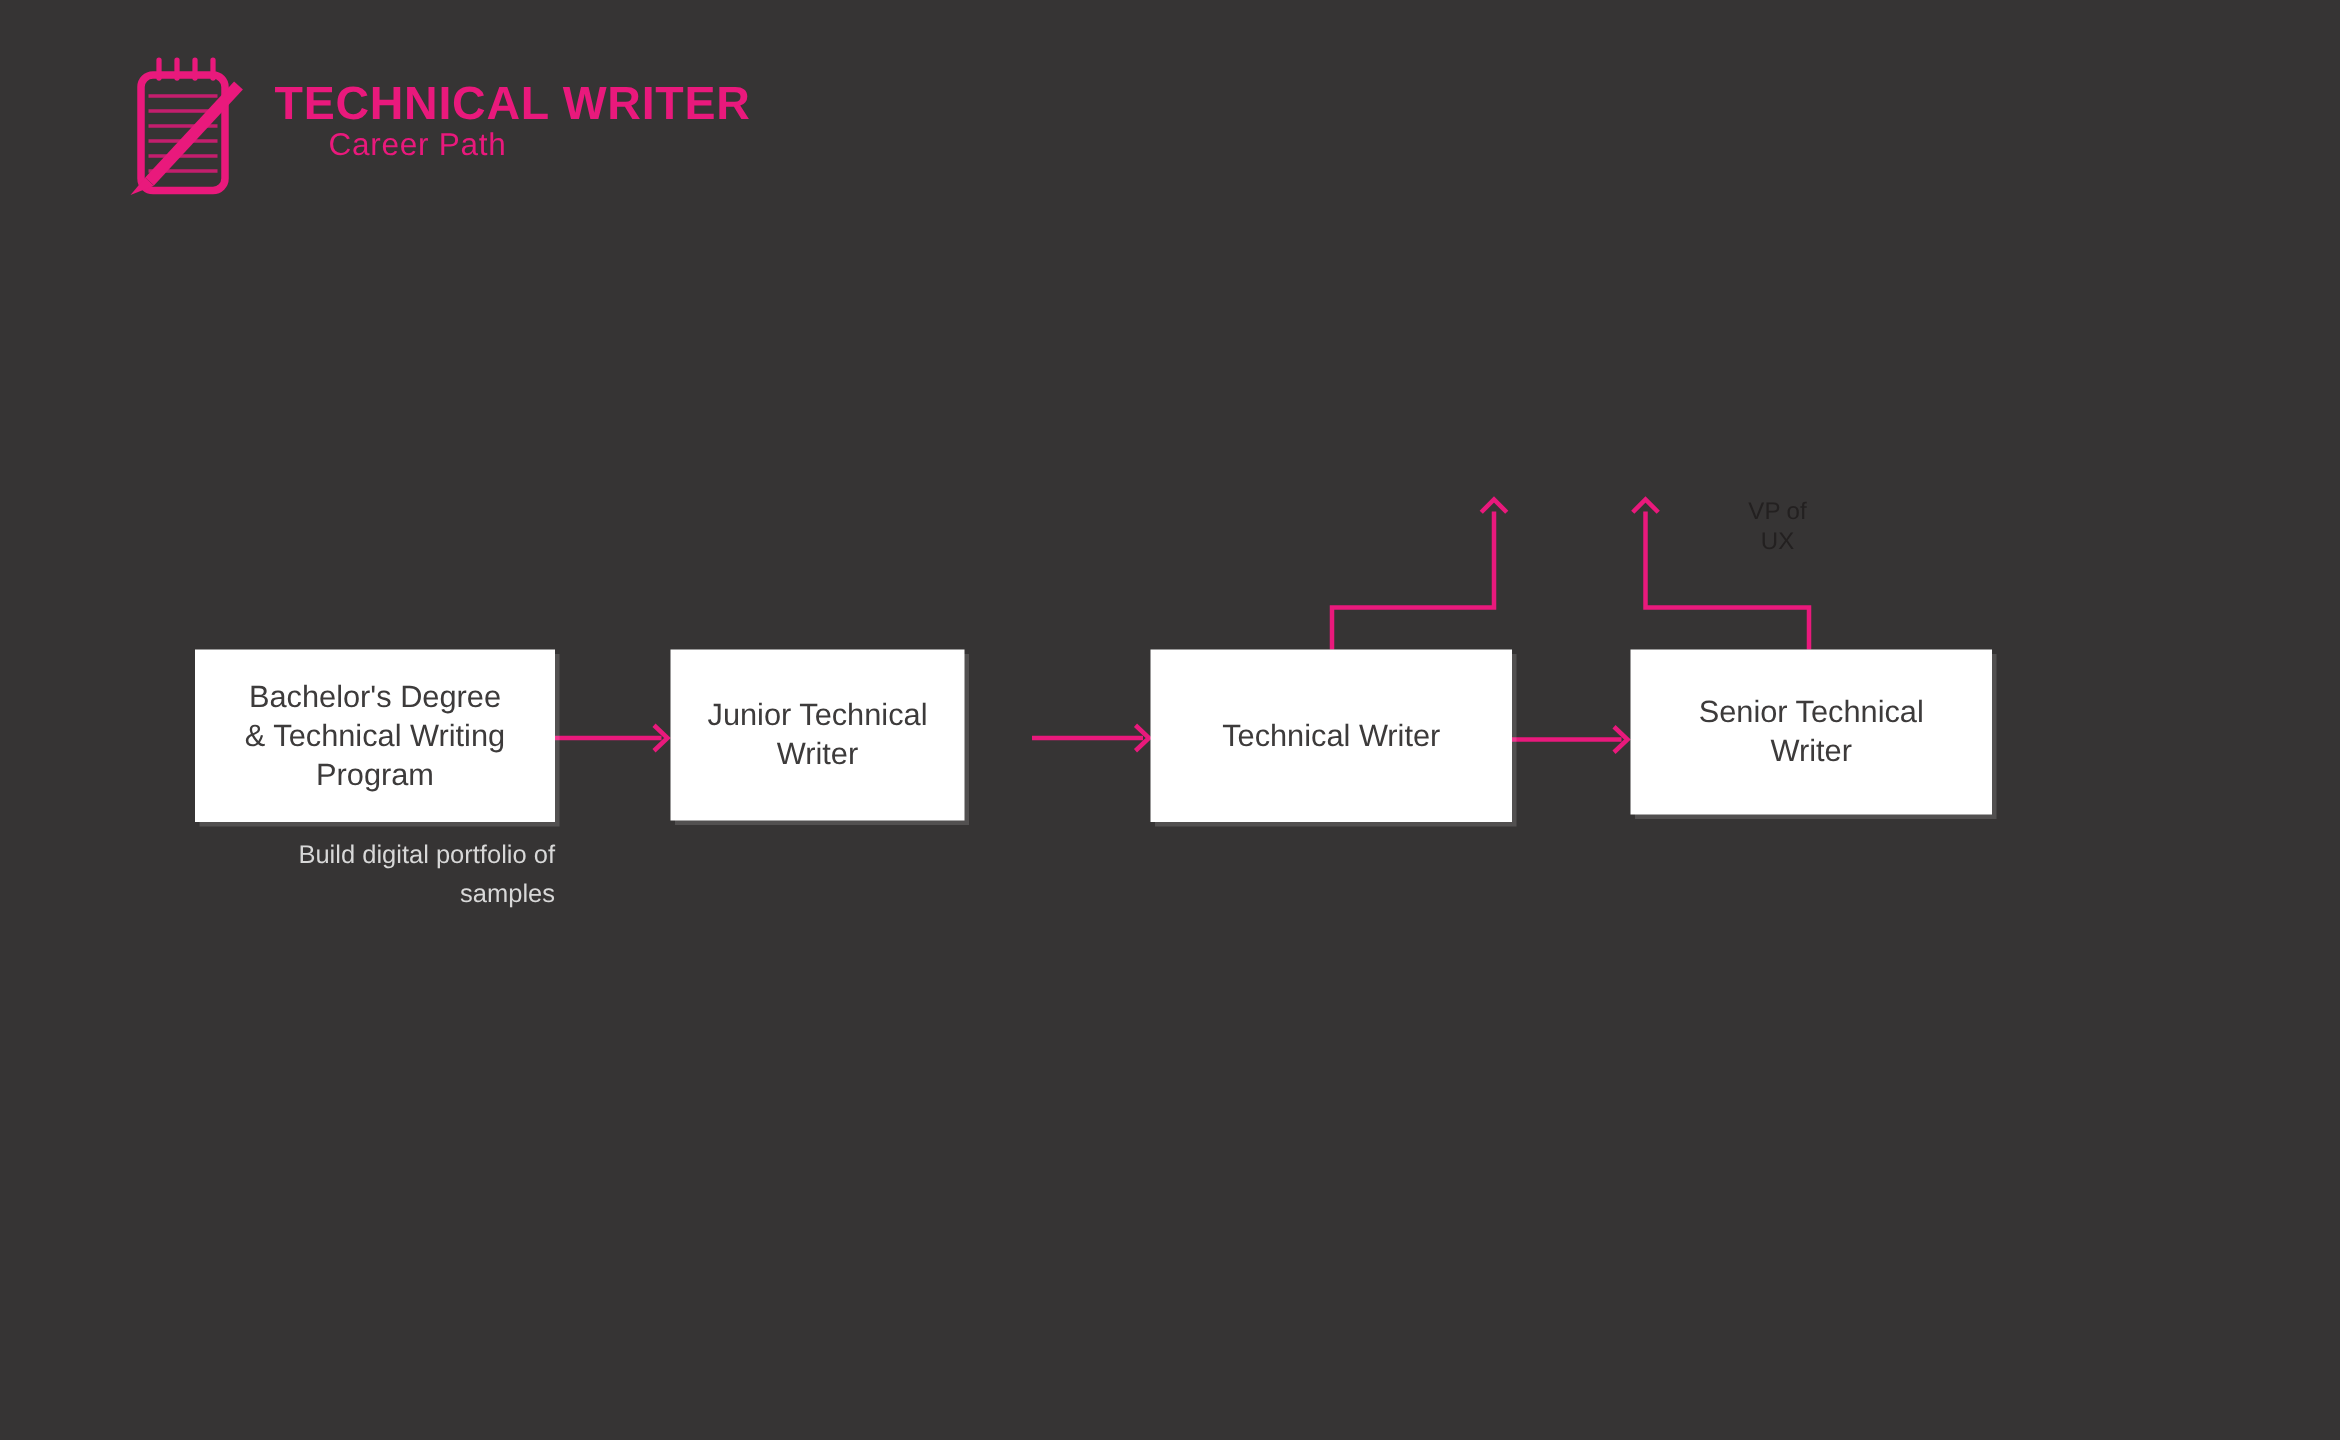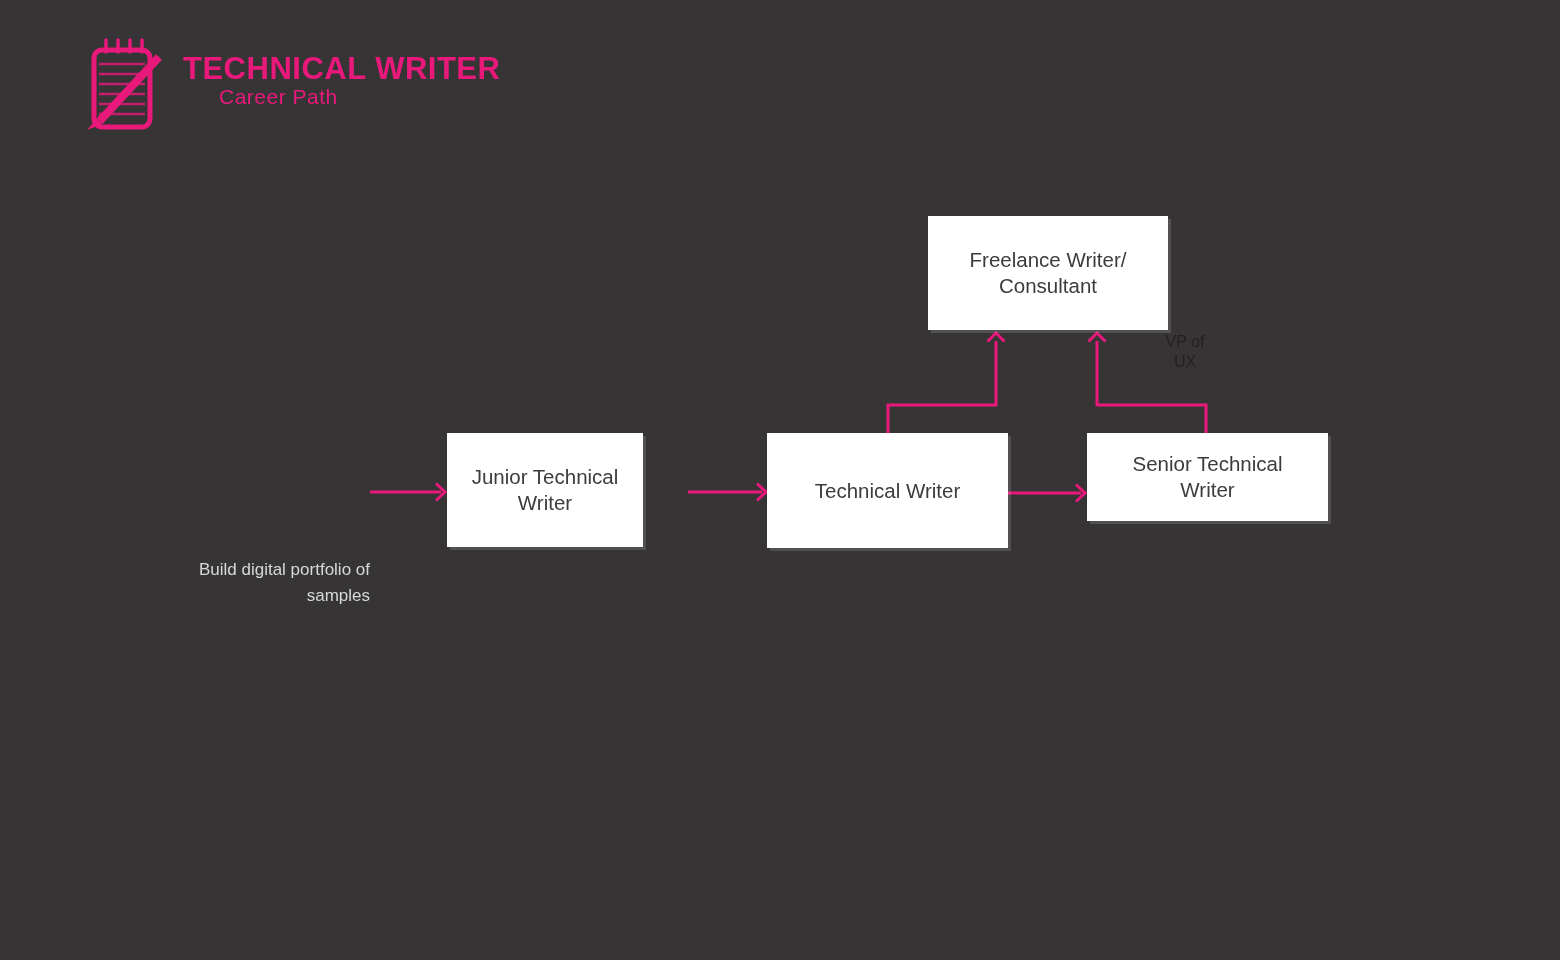--- a/index.html
+++ b/index.html
@@ -42,21 +42,21 @@
     display:flex;align-items:center;justify-content:center;
     text-align:center;
     font-size:20.5px;line-height:26px;
     white-space:pre-line;
     padding:4px 6px;
     box-shadow:3px 3px 0 rgba(255,255,255,0.14);
   }
   .node-bachelors {left:130px; top:433px; width:240px; height:115px;}
   .node-junior    {left:447px; top:433px; width:196px; height:114px;}
   .node-technical {left:767px; top:433px; width:241px; height:115px;}
-  .node-senior    {left:1087px;top:433px; width:241px; height:88px;}
+  .node-senior    {left:1087px;top:433px; width:241px; height:110px;}
   .node-freelance {left:928px; top:216px; width:240px; height:114px;}
 
   .portfolio-note{
     position:absolute;left:130px;top:557px;width:240px;
     color:var(--color-note-text);
     font-size:17px;line-height:26px;text-align:right;
     white-space:pre-line;
   }
   .vp-annotation{
     position:absolute;left:1149px;top:332px;width:72px;
@@ -125,23 +125,24 @@
     <g class="edge">
       <path d="M888 433 L888 405 L996 405 L996 341"></path>
       <path d="M987.5 341.5 L996 333 L1004.5 341.5"></path>
     </g>
     <g class="edge">
       <path d="M1206 433 L1206 405 L1097 405 L1097 341"></path>
       <path d="M1088.5 341.5 L1097 333 L1105.5 341.5"></path>
     </g>
   </svg>
 
-  <div class="node node-freelance">
-    <span>Freelance Writer/
-Consultant</span>
+  <div class="node node-bachelors">
+    <span>Bachelor's Degree
+&amp; Technical Writing
+Program</span>
   </div>
   <div class="node node-junior">
     <span>Junior Technical
 Writer</span>
   </div>
   <div class="node node-technical">
     <span>Technical Writer</span>
   </div>
   <div class="node node-senior">
     <span>Senior Technical

